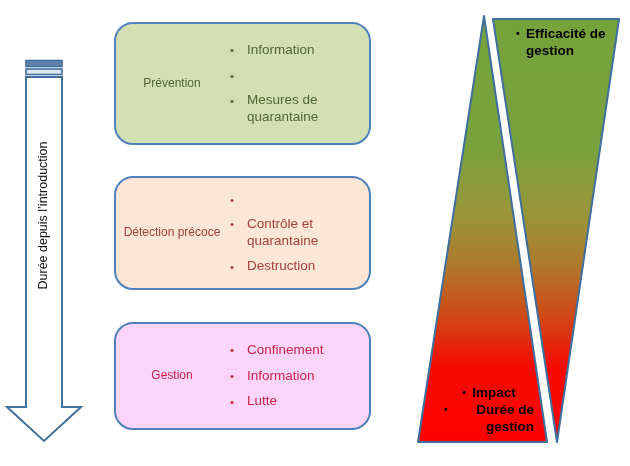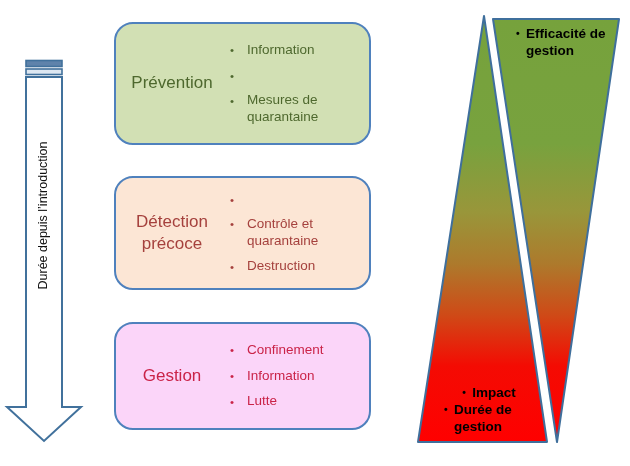--- a/index.html
+++ b/index.html
@@ -45,21 +45,21 @@
     display: flex;
     align-items: center;
   }
   .box-prevention { top: 22px;  height: 123px; background: #d2e0b4; color: #4e682e; }
   .box-detection  { top: 176px; height: 114px; background: #fce6d5; color: #a5413d; }
   .box-gestion    { top: 322px; height: 108px; background: #fbd5f9; color: #ca2348; }
   .box-label {
     width: 112px;
     flex: none;
     text-align: center;
-    font-size: 17px;
+    font-size: 12px;
     line-height: 1.3;
   }
   .box-bullets {
     flex: 1;
     list-style: none;
     margin: 0;
     padding: 0 6px 0 2px;
     display: flex;
     flex-direction: column;
     gap: 9px;
@@ -85,21 +85,21 @@
   .tri-item { display: flex; }
   .label-efficiency { left: 516px; top: 25px; width: 102px; }
   .label-impact {
     left: 444px;
     top: 384px;
     width: 90px;
     display: flex;
     flex-direction: column;
     align-items: center;
   }
-  .label-impact .tri-item .t { text-align: left; }
+  .label-impact .tri-item .t { text-align: right; }
 </style>
 </head>
 <body>
 
 <div class="stage">
 
   <svg class="vector-layer" width="630" height="466" viewBox="0 0 630 466">
     <defs>
       <linearGradient id="gr" gradientUnits="userSpaceOnUse" x1="0" y1="16" x2="0" y2="443">
         <stop offset="0" stop-color="#76a23c"></stop>

